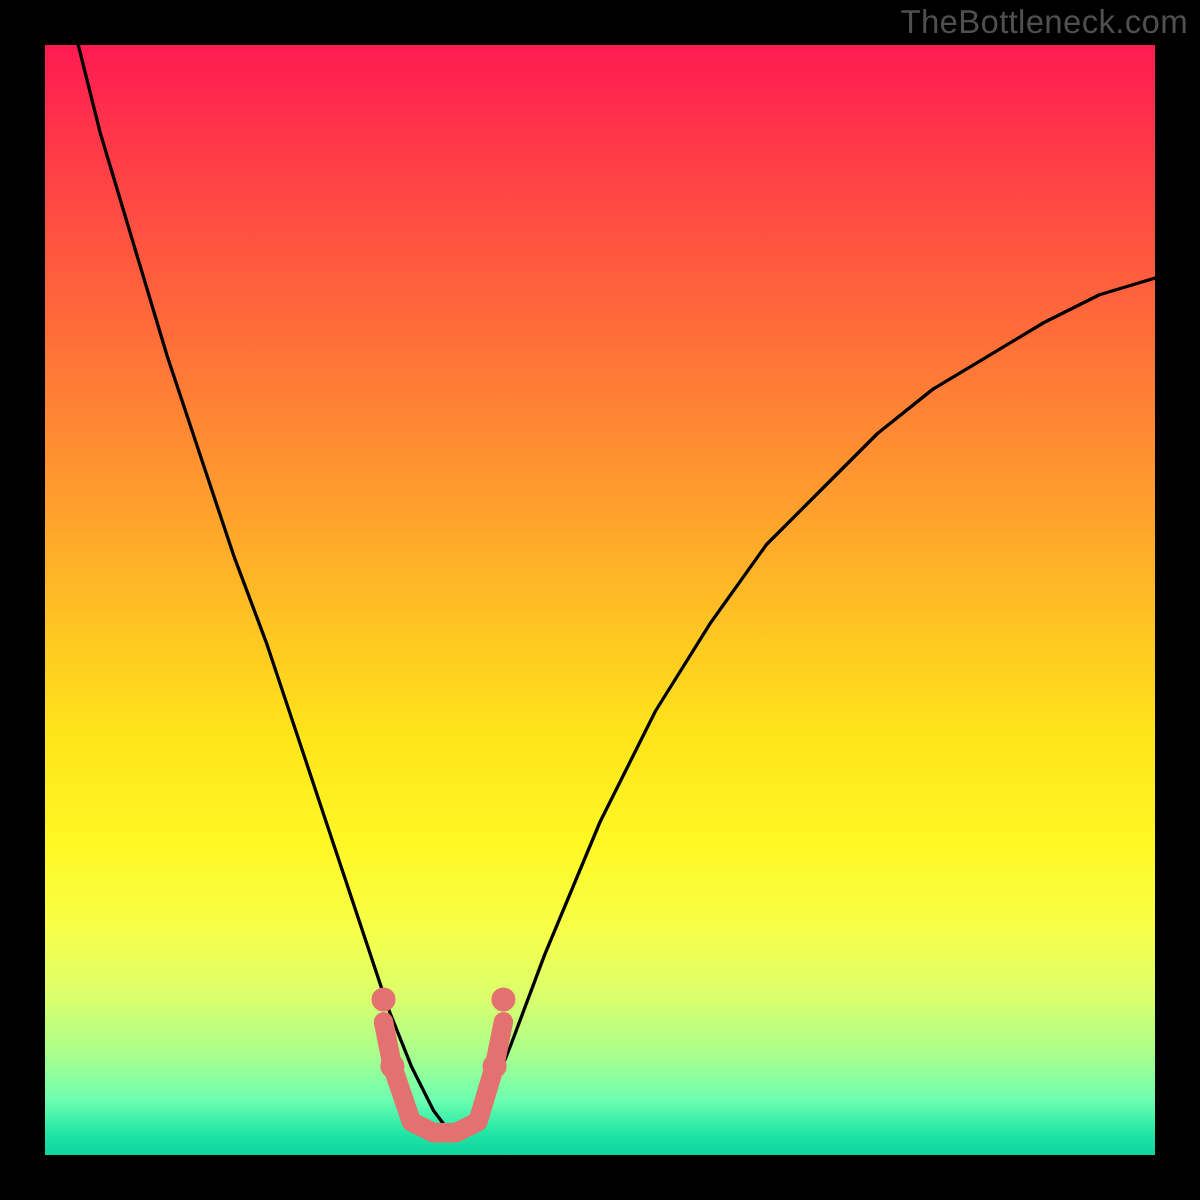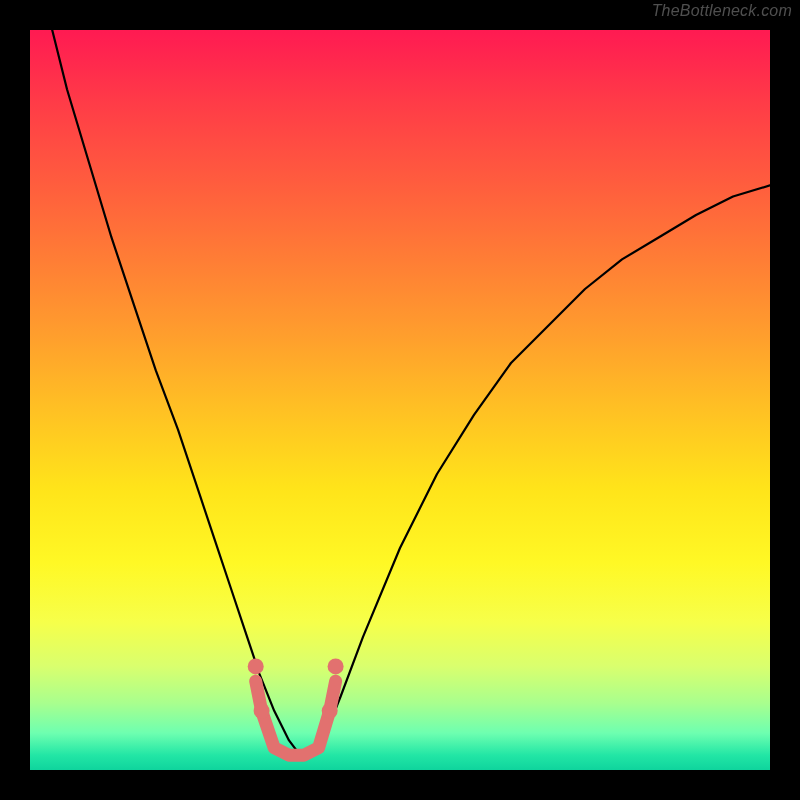--- a/index.html
+++ b/index.html
@@ -39,25 +39,24 @@
       #6effb0 95%,
       #22e6a5 98%,
       #0fd49d 100%
     );
   }
   .watermark {
     position: absolute;
     top: 2px;
     right: 8px;
     color: #4f4f4f;
-    font-size: 16px;
+    font-size: 22px;
     font-weight: 500;
     letter-spacing: 0.2px;
     font-family: Arial, Helvetica, sans-serif;
-    font-style: italic;
   }
   svg.curve {
     position: absolute;
     left: 0; top: 0;
     width: 740px;
     height: 740px;
     overflow: visible;
   }
 </style>
 </head>

